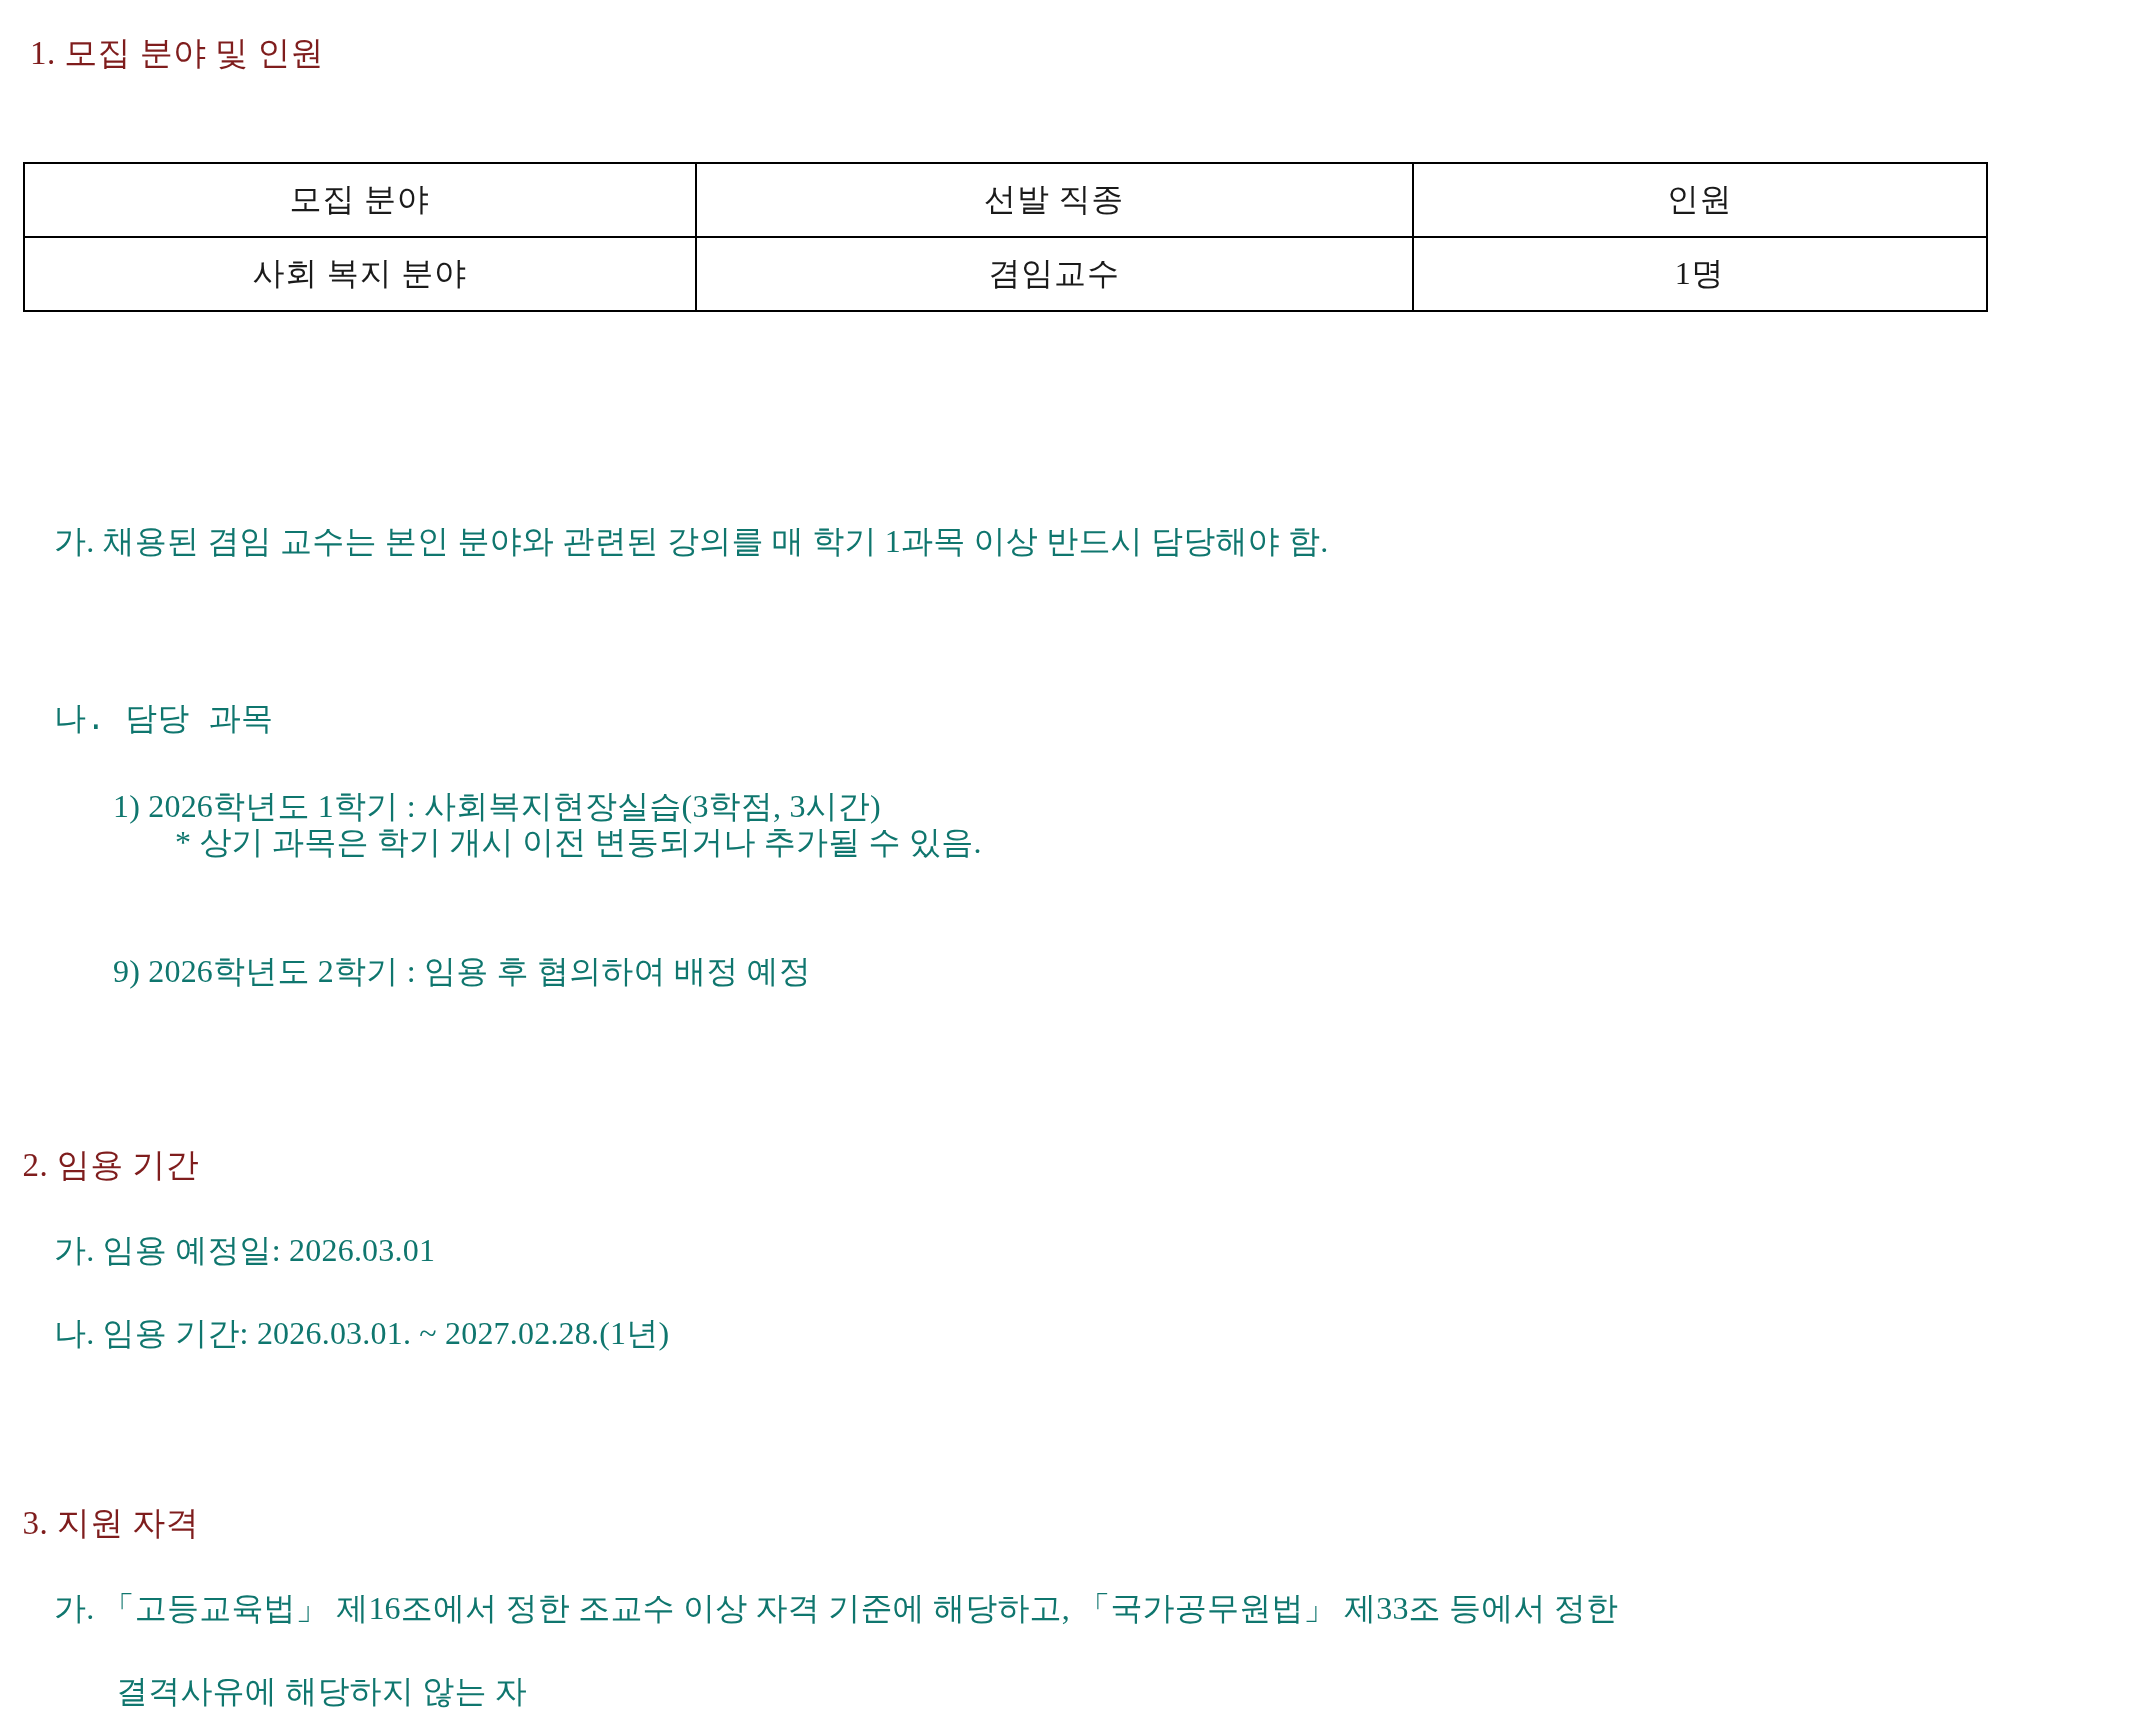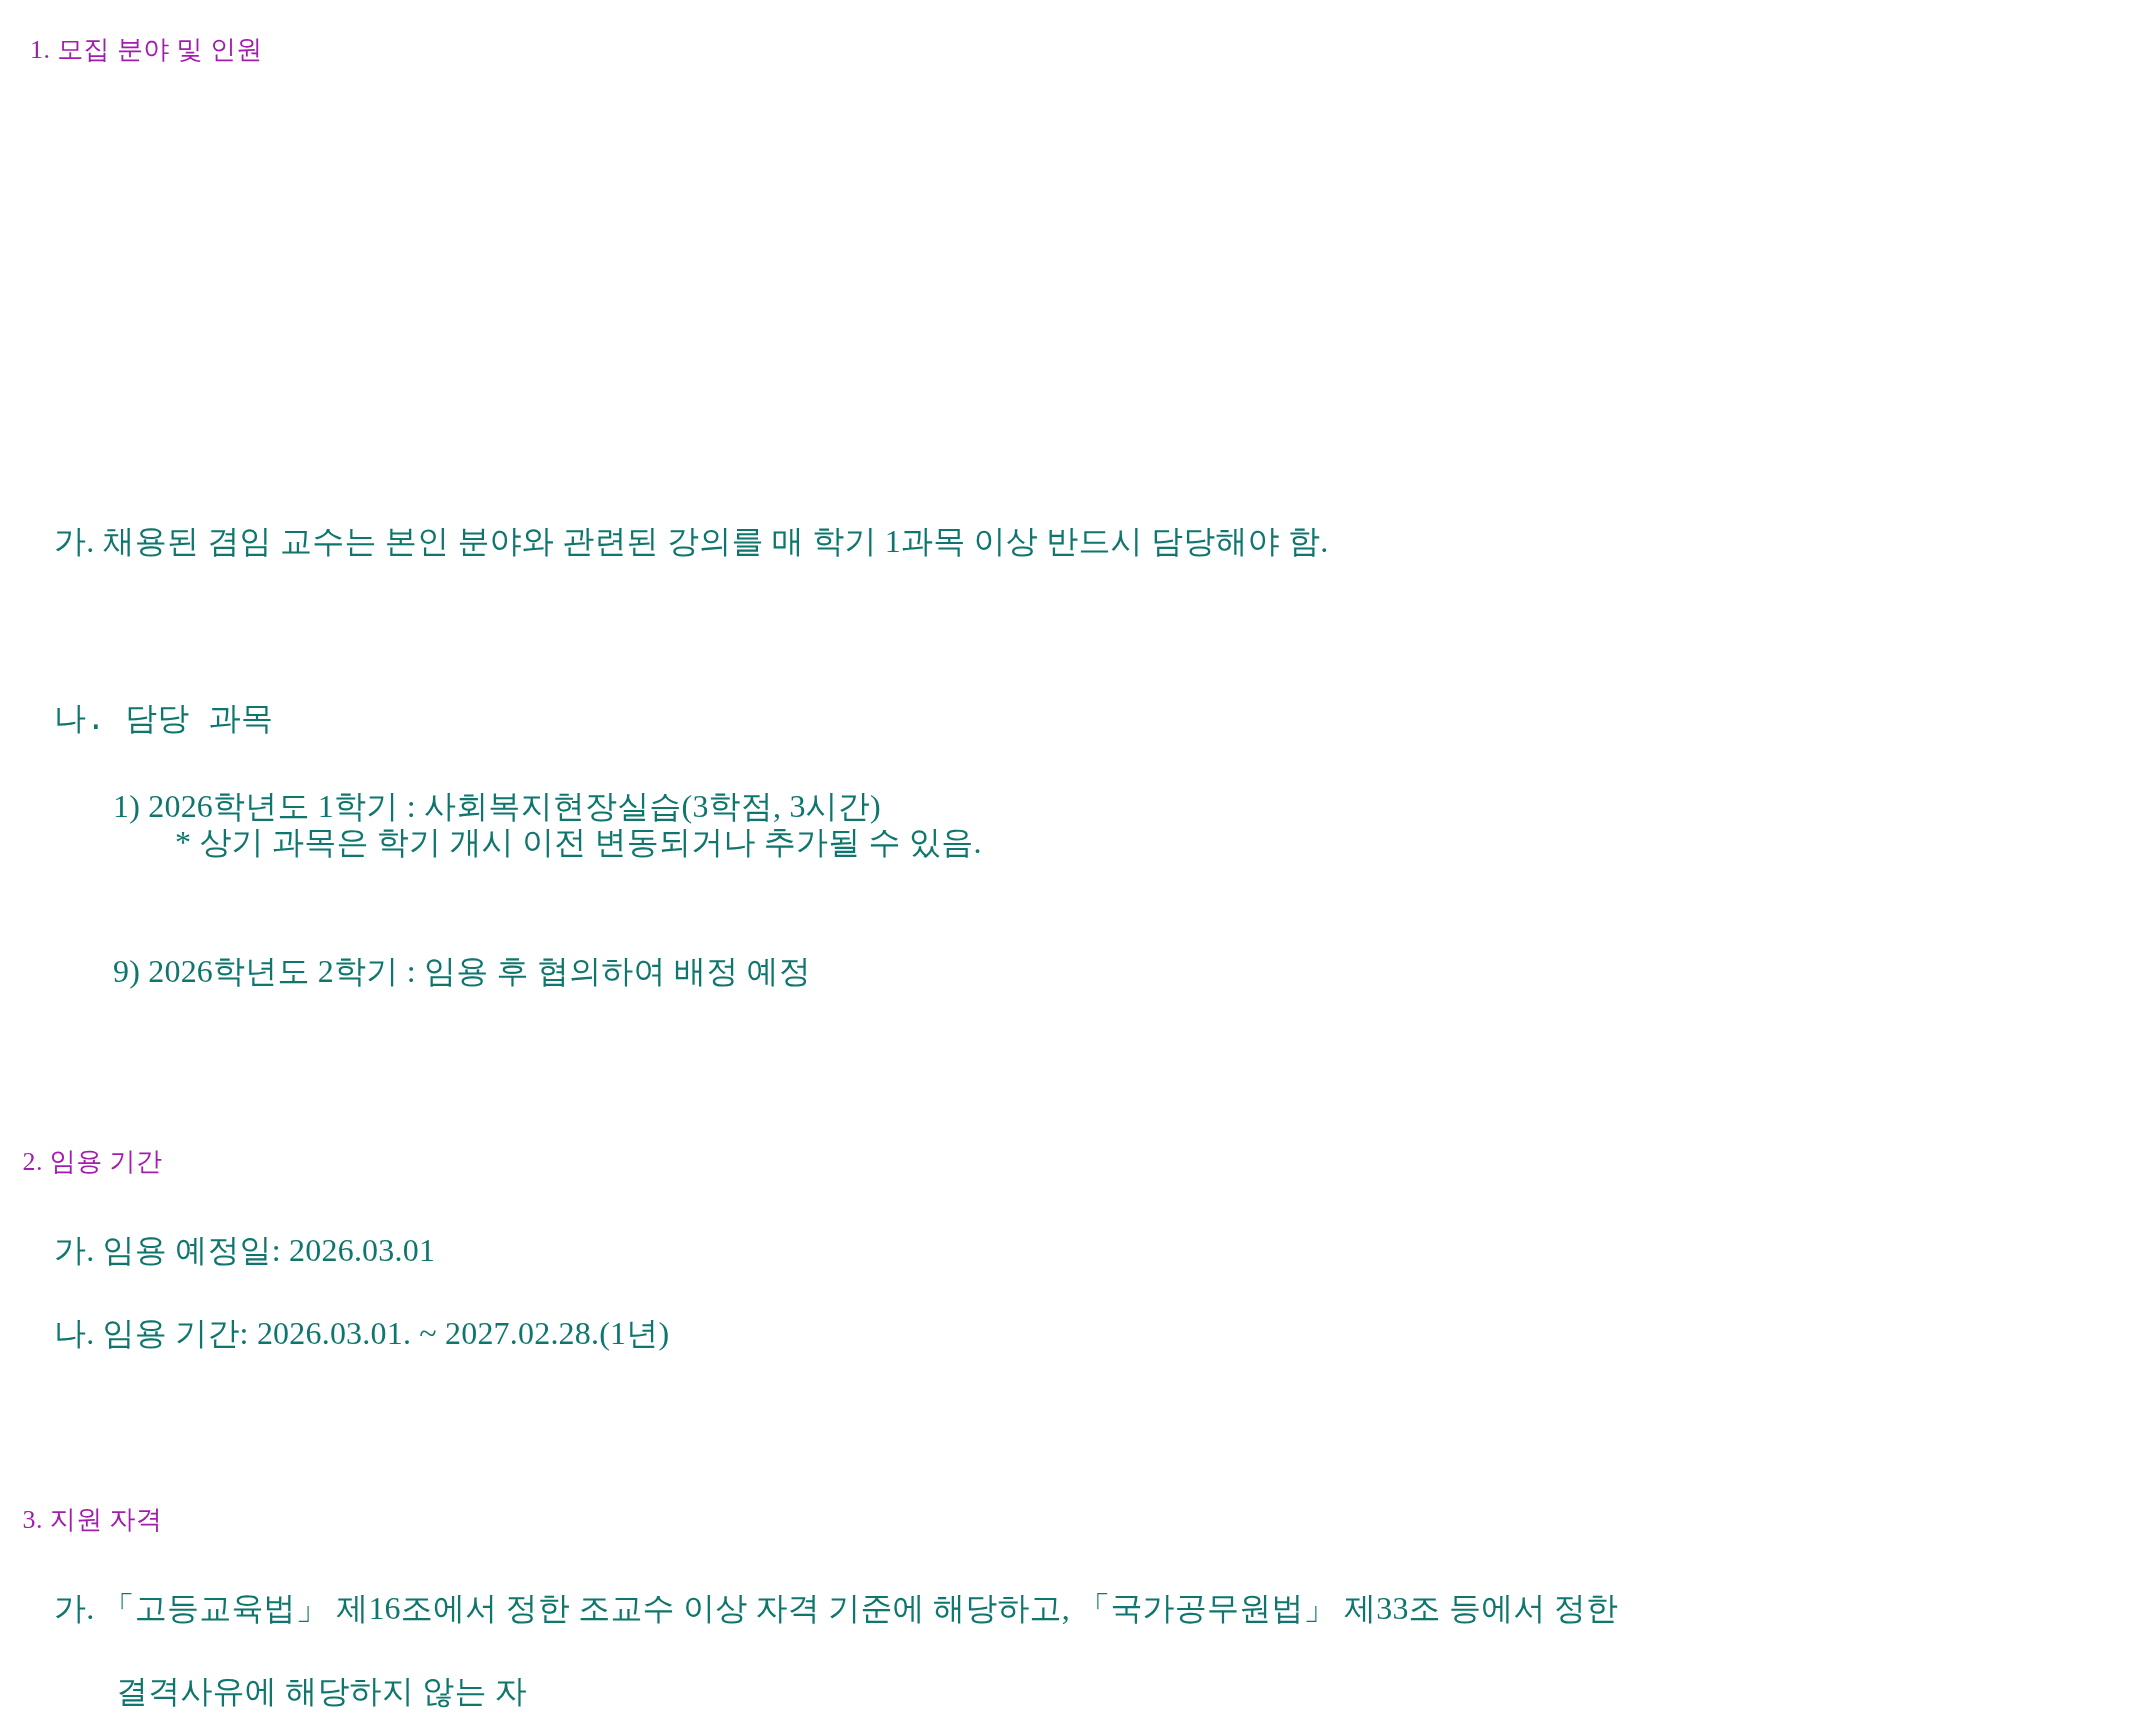--- a/index.html
+++ b/index.html
@@ -15,24 +15,24 @@
     overflow: hidden;
   }
   .page {
     position: relative;
     width: 2140px;
     height: 1733px;
     padding: 0;
     box-sizing: border-box;
   }
   .section-heading {
-    font-size: 26px;
+    font-size: 33px;
     line-height: 1.2;
     letter-spacing: 0.4px;
-    color: #a21caf;
+    color: #7f1d1d;
   }
   .para {
     font-size: 32px;
     line-height: 1.35;
     letter-spacing: 0.2px;
     color: #0f766e;
   }
   
   .abs { position: absolute; }
 
@@ -85,20 +85,36 @@
 
   .nowrap { white-space: nowrap; }
 </style>
 </head>
 <body>
 
 <div class="page">
 
   <div class="abs section-heading" id="h1">1. 모집 분야 및 인원</div>
 
+  <div class="tbl-wrap">
+    <table class="recruit">
+      <tbody>
+        <tr class="row-head">
+          <td class="col-1">모집 분야</td>
+          <td class="col-2">선발 직종</td>
+          <td class="col-3">인원</td>
+        </tr>
+        <tr class="row-body">
+          <td class="col-1">사회 복지 분야</td>
+          <td class="col-2">겸임교수</td>
+          <td class="col-3">1명</td>
+        </tr>
+      </tbody>
+    </table>
+  </div>
 
   <div class="abs para" id="p-ga">가. 채용된 겸임 교수는 본인 분야와 관련된 강의를 매 학기 1과목 이상 반드시 담당해야 함.</div>
 
   <div class="abs para" id="p-na">나. 담당 과목</div>
 
   <div class="abs para" id="p-na-1">1)  2026학년도 1학기 : 사회복지현장실습(3학점, 3시간)</div>
 
   <div class="abs para" id="p-na-star">* 상기 과목은 학기 개시 이전 변동되거나 추가될 수 있음.</div>
 
   <div class="abs para" id="p-na-2">9)  2026학년도 2학기 :  임용 후 협의하여 배정 예정</div>

